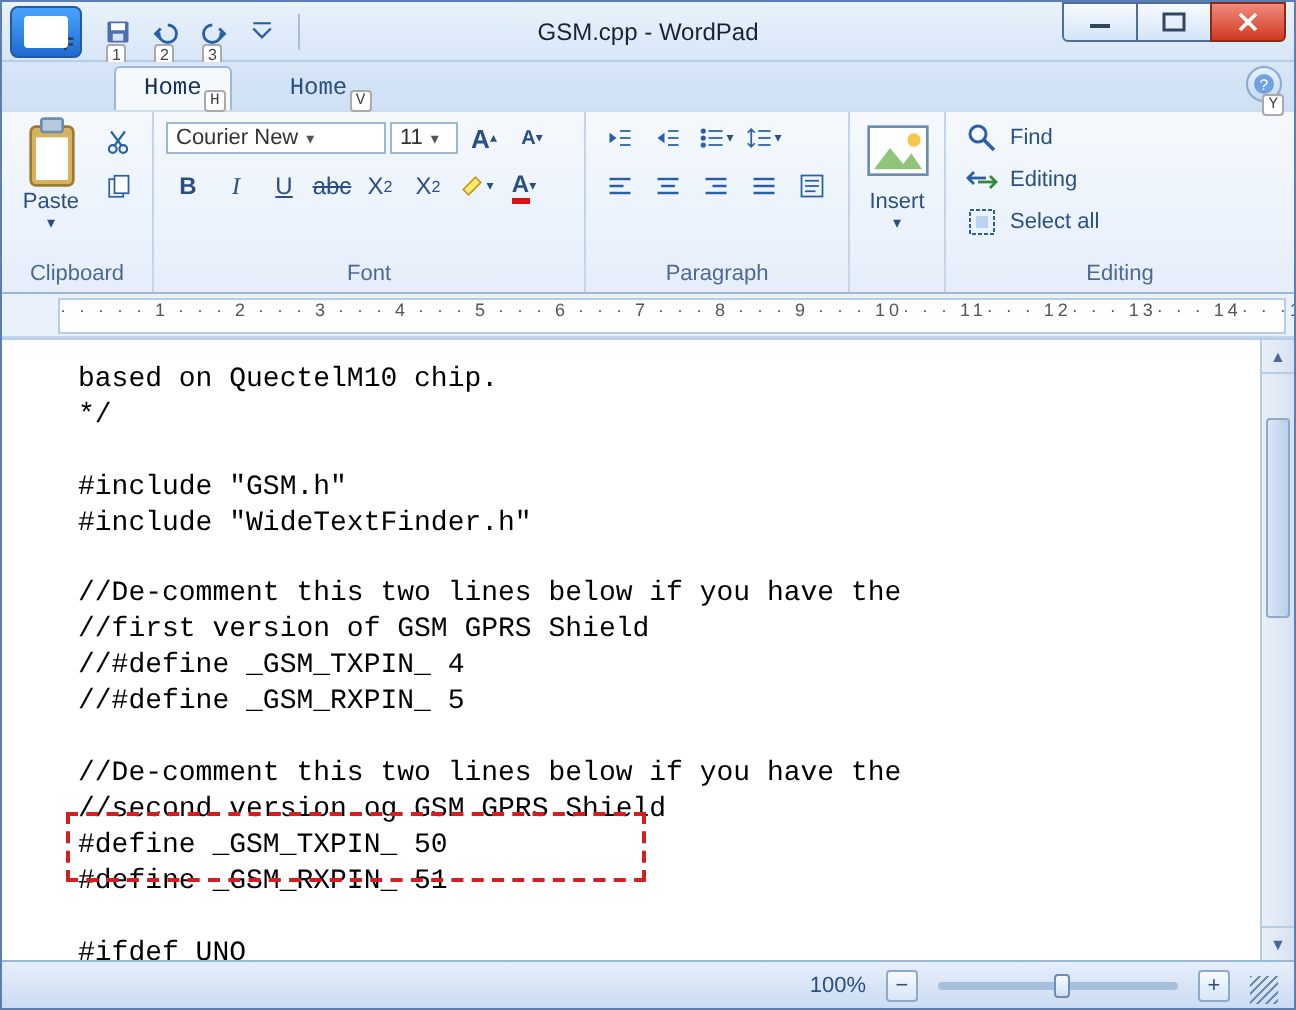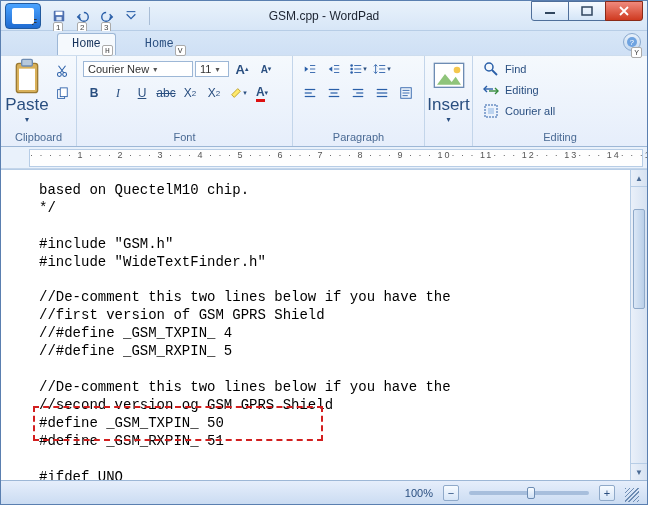--- a/index.html
+++ b/index.html
@@ -55,21 +55,21 @@
     border-top:1px solid #cdddee; border-bottom:1px solid #9db7d6;
     display:flex; }
   .group { border-right:1px solid #c3d5ea; display:flex; flex-direction:column;
     padding:3px 6px 0; }
   .group-body { flex:1; display:flex; align-items:flex-start; gap:4px; }
   .group-label { text-align:center; font-size:11px; color:#4a6a94; padding:2px 0 3px; }
 
   .bigbtn { width:40px; display:flex; flex-direction:column; align-items:center;
     padding:2px; border-radius:3px; cursor:pointer; }
   .bigbtn-icon { width:32px; height:32px; display:flex; align-items:center; justify-content:center; }
-  .bigbtn-label { font-size:17px; color:#2a4f80; margin-top:2px; text-align:center; }
+  .bigbtn-label { font-size:11px; color:#2a4f80; margin-top:2px; text-align:center; }
   .dd-caret { font-size:8px; color:#2a4f80; }
 
   .col { display:flex; flex-direction:column; gap:3px; }
   .row { display:flex; align-items:center; gap:2px; }
 
   .combo { height:16px; border:1px solid #9db7d6; background:#fff; display:flex;
     align-items:center; padding:0 4px; font-size:11px; color:#333; cursor:pointer; }
   .combo .caret { margin-left:4px; font-size:8px; color:#555; }
   .font-combo { width:110px; }
   .size-combo { width:34px;text-align:right; }
@@ -410,21 +410,21 @@
             </span>
             <span>Editing</span>
           </div>
           <div class="edit-link">
             <span class="edit-icon">
               <svg viewBox="0 0 16 16">
                   <rect x="2" y="2" width="12" height="12" fill="none" stroke="#2a5fa8" stroke-dasharray="2 1"></rect>
                   <rect x="5" y="5" width="6" height="6" fill="#bcd3ef"></rect>
                 </svg>
             </span>
-            <span>Courier all</span>
+            <span>Select all</span>
           </div>
         </div>
       </div>
       <div class="group-label">Editing</div>
     </div>
   </div>
 
   <div class="ruler-wrap">
     <div class="ruler">
       <div class="ruler-scale">· · · · · 1 · · · 2 · · · 3 · · · 4 · · · 5 · · · 6 · · · 7 · · · 8 · · · 9 · · · 10· · · 11· · · 12· · · 13· · · 14· · ·15· ·</div>

